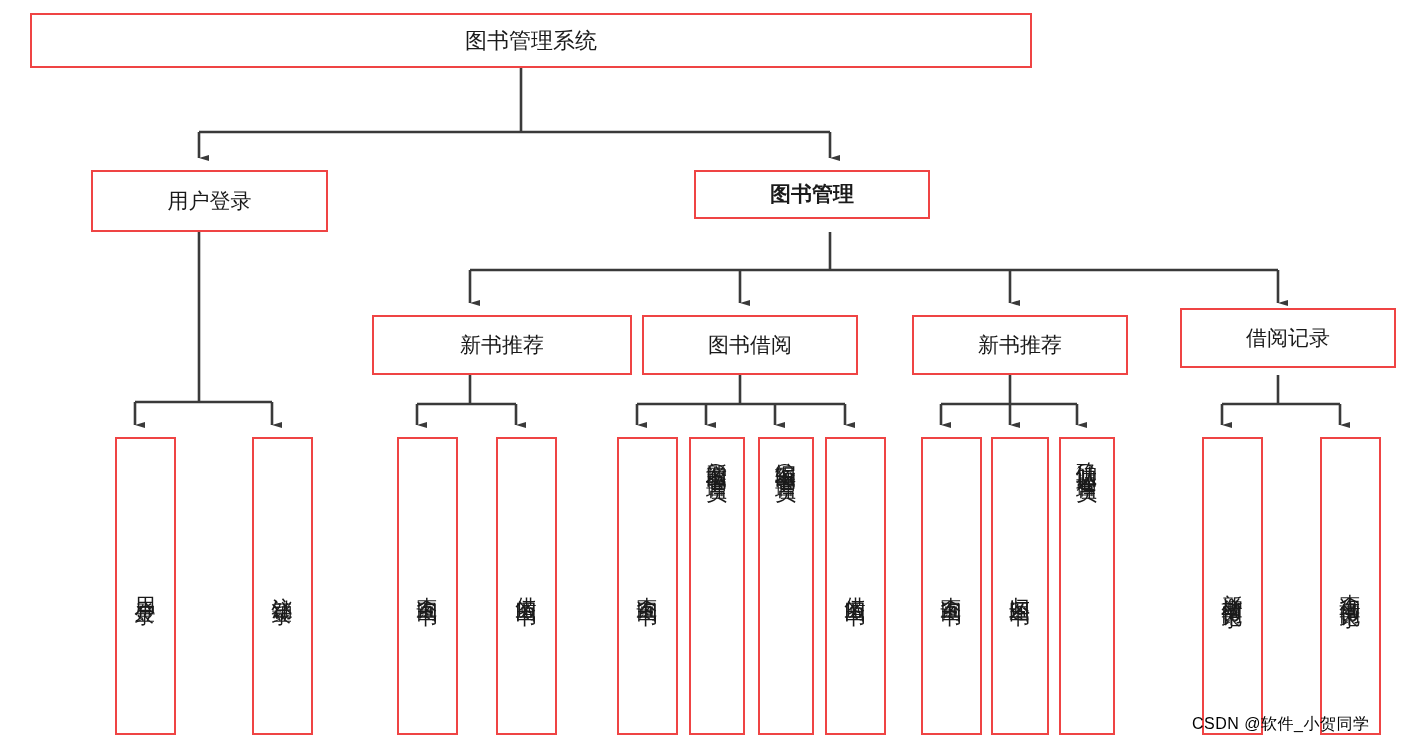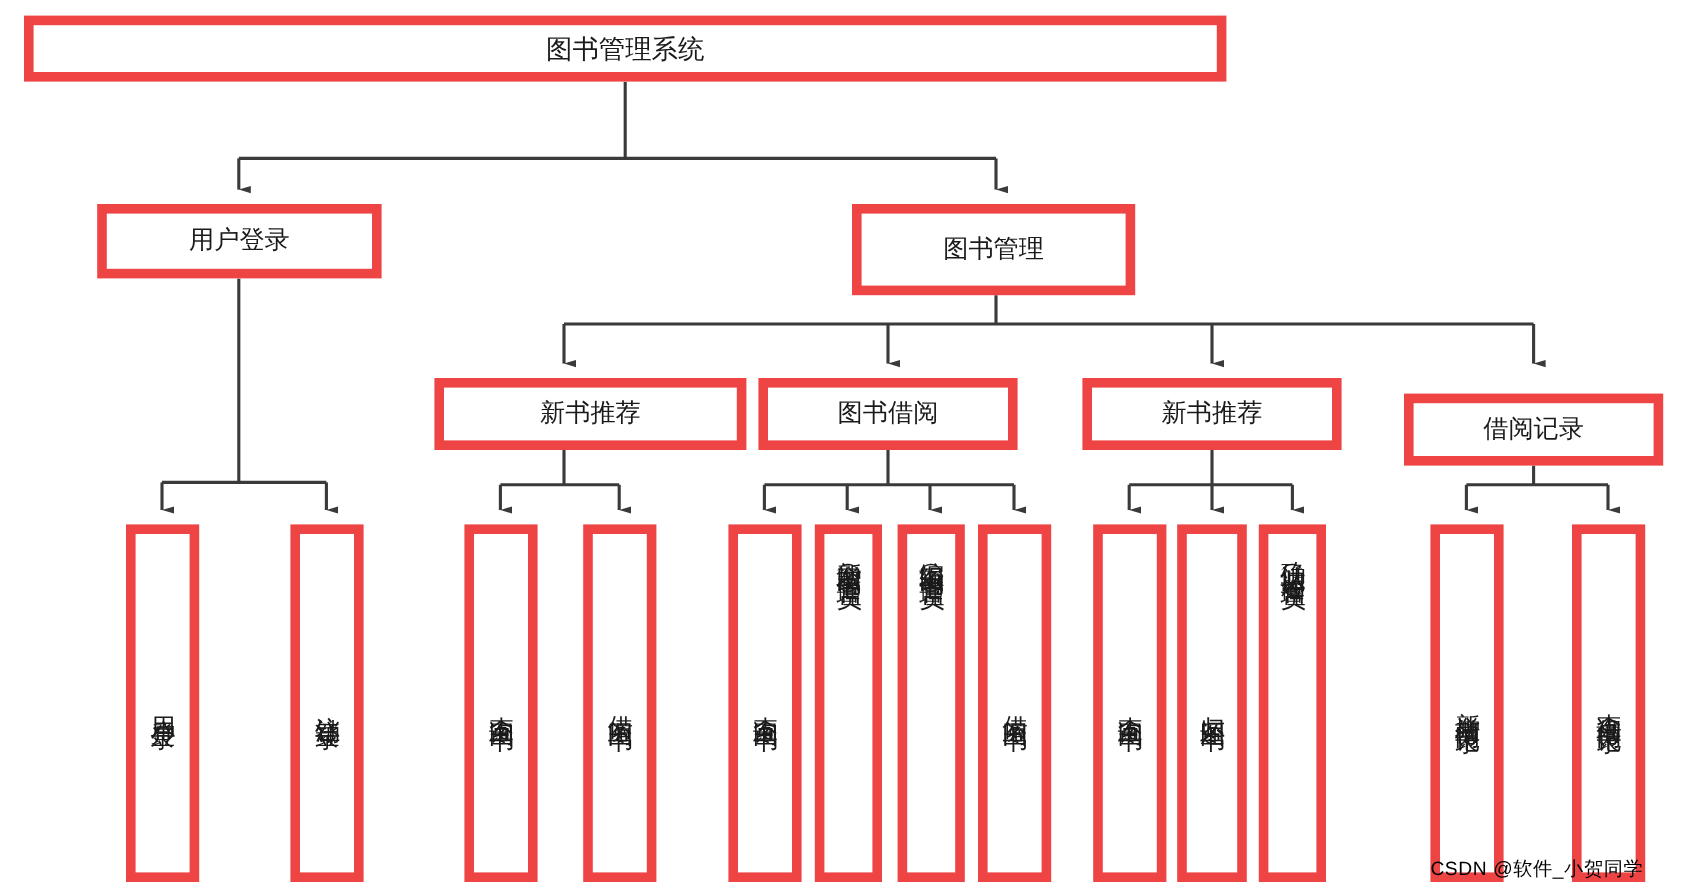--- a/index.html
+++ b/index.html
@@ -1,22 +1,22 @@
 <!DOCTYPE html>
 <html><head>
 <meta charset="utf-8">
 <style>
   html,body{margin:0;padding:0;background:#ffffff;}
   body{width:1405px;height:747px;overflow:hidden;
        font-family:"Liberation Sans","DejaVu Sans",sans-serif;}
   #stage{position:relative;width:1405px;height:747px;background:#fff;}
 
   .node{position:absolute;box-sizing:border-box;background:#ffffff;
-        border:8px solid #ef4444;display:flex;align-items:center;
-        justify-content:center;}
+        border:2px solid #ef4444;display:flex;align-items:center;
+        justify-content:center;margin-left:10px;}
   .node .lbl{color:#1a1a1a;text-align:center;line-height:1.15;white-space:nowrap;}
 
   
   .node.horiz .lbl{font-size:21px;}
   .node.root .lbl{font-size:22px;}
 
   
   .node.vert{align-items:flex-start;justify-content:center;padding-top:6px;}
   .node.vert .lbl{writing-mode:vertical-rl;text-orientation:upright;
                   font-size:21px;letter-spacing:3px;line-height:1.0;
@@ -84,34 +84,34 @@
     </g>
   </svg>
 
   <div class="node horiz root" style="left:20px;top:13px;width:1002px;height:55px;">
     <span class="lbl">图书管理系统</span>
   </div>
 
   <div class="node horiz" style="left:81px;top:170px;width:237px;height:62px;">
     <span class="lbl">用户登录</span>
   </div>
-  <div class="node horiz" style="left:710px;top:170px;width:236px;height:76px;">
+  <div class="node horiz" style="left:684px;top:170px;width:236px;height:49px;font-weight:bold;">
     <span class="lbl">图书管理</span>
   </div>
 
   <div class="node horiz" style="left:362px;top:315px;width:260px;height:60px;">
     <span class="lbl">新书推荐</span>
   </div>
   <div class="node horiz" style="left:632px;top:315px;width:216px;height:60px;">
     <span class="lbl">图书借阅</span>
   </div>
   <div class="node horiz" style="left:902px;top:315px;width:216px;height:60px;">
     <span class="lbl">新书推荐</span>
   </div>
-  <div class="node horiz" style="left:1170px;top:328px;width:216px;height:60px;">
+  <div class="node horiz" style="left:1170px;top:308px;width:216px;height:60px;">
     <span class="lbl">借阅记录</span>
   </div>
 
   <div class="node vert mid" style="left:105px;top:437px;width:61px;height:298px;">
     <span class="lbl">用户登录</span>
   </div>
   <div class="node vert mid" style="left:242px;top:437px;width:61px;height:298px;">
     <span class="lbl">注销登录</span>
   </div>
 

